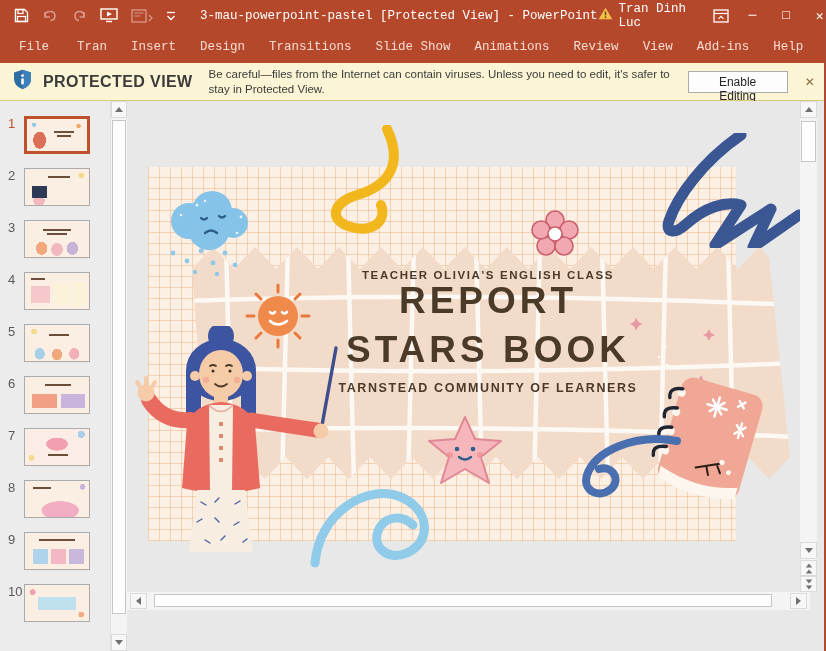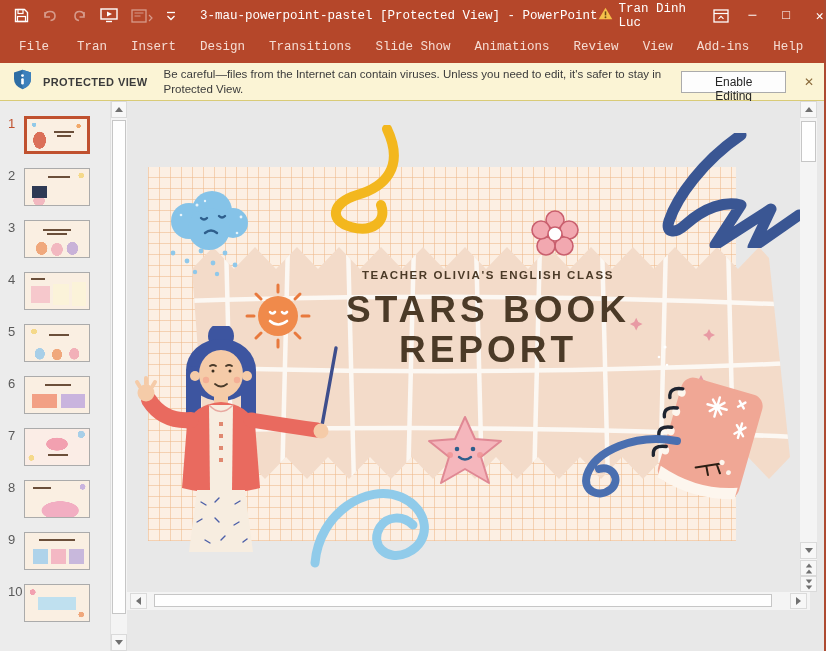--- a/index.html
+++ b/index.html
@@ -24,21 +24,21 @@
   .rtabs{display:flex;align-items:center;}
   .rtab{padding:8px 9px;margin:0 3px;white-space:nowrap;font-family:Liberation Mono, monospace;}
   .rtab:first-child{margin-left:6px;padding:8px 13px;}
   .tellme{display:flex;align-items:center;gap:5px;padding:8px 9px;white-space:nowrap;}
   .share{display:flex;align-items:center;gap:5px;padding:8px 9px;margin-left:auto;margin-right:20px;
          opacity:.5;white-space:nowrap;}
   
   .banner{position:absolute;left:0;top:63px;width:826px;height:38px;background:#FBF4D5;
           border-bottom:1px solid #D9CB77;display:flex;align-items:center;box-sizing:border-box;}
   .shield{margin-left:13px;flex:0 0 auto;}
-  .pv-label{font-size:11px;font-weight:bold;color:#3B3B3B;letter-spacing:.4px;margin-left:11px;
+  .pv-label{font-size:16px;font-weight:bold;color:#3B3B3B;letter-spacing:.4px;margin-left:11px;
             flex:0 0 auto;}
   .pv-msg{font-size:11.5px;color:#3B3B3B;line-height:1.3;margin-left:16px;max-width:540px;}
   .pv-btn{margin-left:auto;margin-right:14px;background:#FDFDFD;border:1px solid #ABABAB;
           font-size:12px;color:#262626;padding:3px 17px;height:22px;box-sizing:border-box;
           font-family:"Liberation Sans",sans-serif;}
   .pv-close{width:20px;height:20px;margin-right:8px;font-size:12px;color:#8A6A3A;
             display:flex;align-items:center;justify-content:center;}
   
   .leftpanel{position:absolute;left:0;top:101px;width:110px;height:550px;background:#ECECEC;}
   .thumb{display:flex;margin-top:14px;}
@@ -344,22 +344,23 @@
             <path d="M474,0 L468,242"></path>
             <path d="M536,0 L542,242"></path>
           <path d="M-5,58 Q300,48 603,62"></path>
             <path d="M-5,124 Q300,134 603,120"></path>
             <path d="M-5,188 Q300,180 603,194"></path>
         </g>
       </svg>
 
       <div class="titleblock">
         <div class="eyebrow">TEACHER OLIVIA'S ENGLISH CLASS</div>
+        <div class="bigtitle" style="margin-top:0;">REPORT</div>
         <div class="bigtitle">STARS BOOK</div>
-        <div class="bigtitle" style="margin-top:0;">REPORT</div>
+        <div class="subtitle">TARNSTEAD COMMUNITY OF LEARNERS</div>
       </div>
     </div>
 
     <svg class="doodle" style="left:30px;top:80px;" width="105" height="96" viewBox="0 0 105 96">
       <g fill="#85C3E8">
         <circle cx="32" cy="40" r="18"></circle>
           <circle cx="55" cy="30" r="20"></circle>
           <circle cx="76" cy="42" r="15"></circle>
           <circle cx="52" cy="48" r="21"></circle>
       </g>

